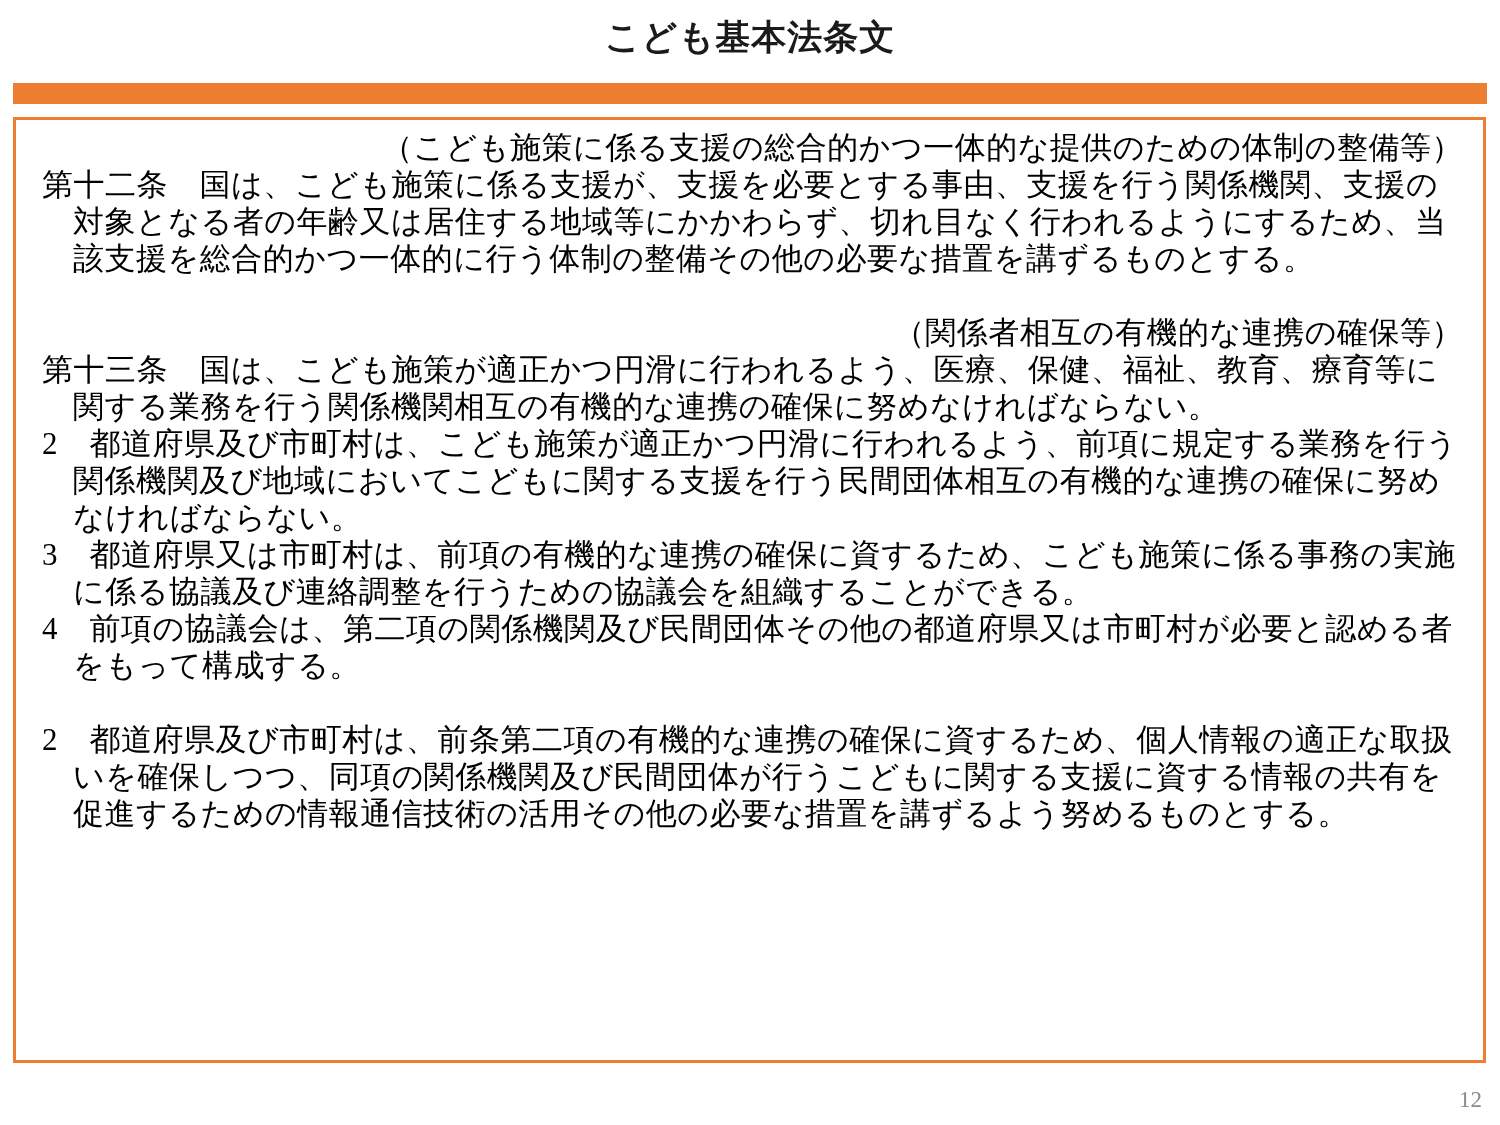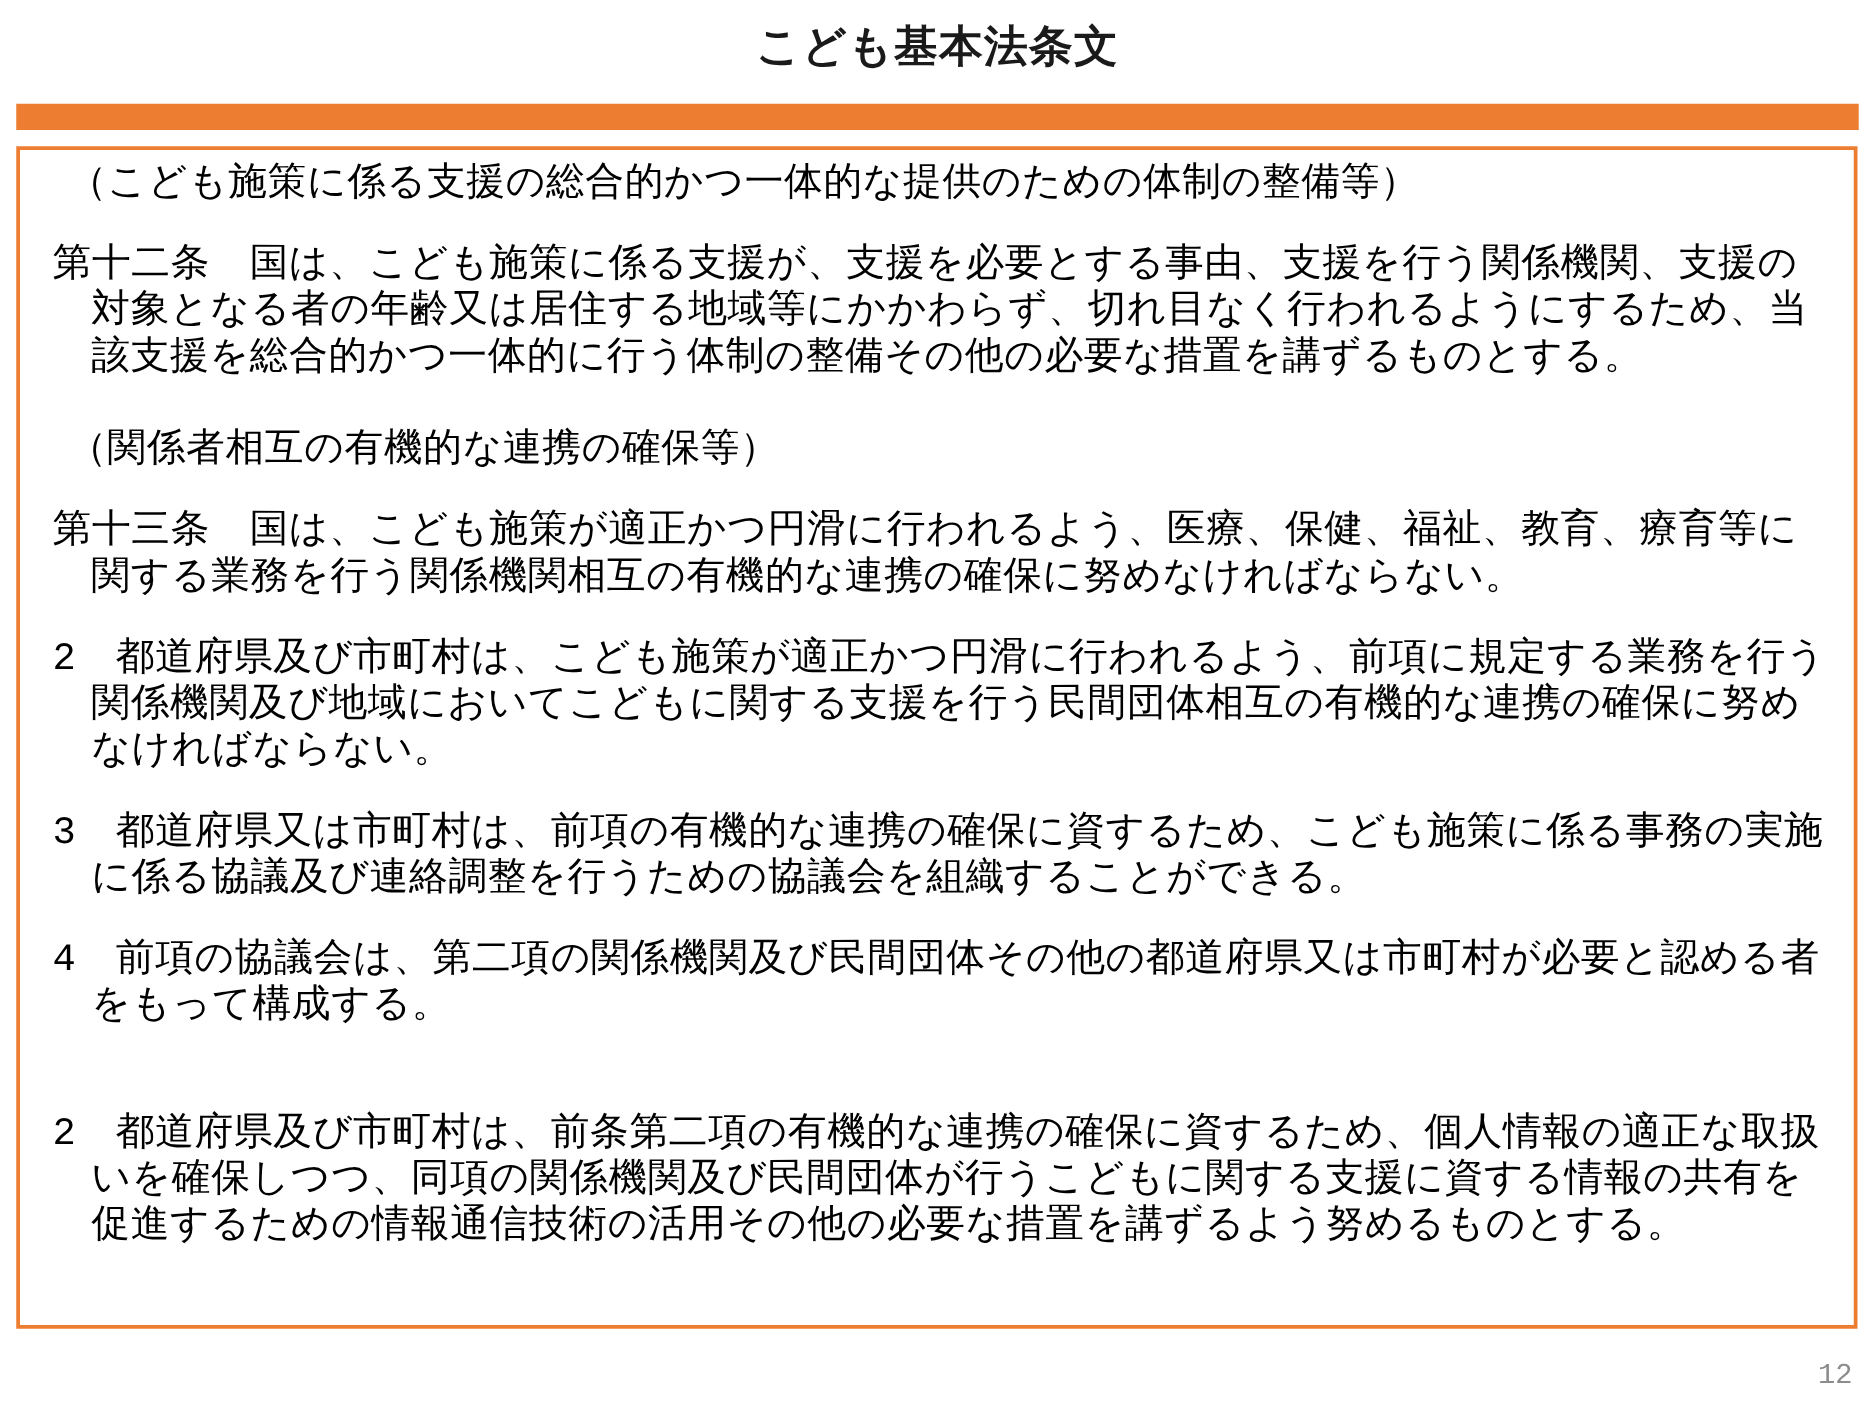--- a/index.html
+++ b/index.html
@@ -2,21 +2,21 @@
 <html lang="ja"><head>
 <meta charset="utf-8">
 <style>
   html, body { margin: 0; padding: 0; background: #ffffff; }
   .slide {
     position: relative;
     width: 1500px;
     height: 1125px;
     background: #ffffff;
     overflow: hidden;
-    font-family: Liberation Mono, monospace;
+    font-family: Liberation Serif, serif;
     color: #000000;
   }
   .title {
     position: absolute;
     top: 14px;
     left: 0;
     width: 100%;
     text-align: center;
     font-size: 35px;
     font-weight: 600;
@@ -47,24 +47,24 @@
     font-size: 31px;
     line-height: 37px;
     font-weight: 500;
     letter-spacing: 0.5px;
     word-break: break-all;
     overflow-wrap: anywhere;
   }
   .para.article {
     padding-left: 1em;
     text-indent: -1em;
-    margin-top: 28px;
   }
   .para.header {
     margin-left: 0.4em;
+    text-align: right;
   }
   .para.blank {
     height: 37px;
   }
   .page-number {
     position: absolute;
     right: 18px;
     bottom: 12px;
     font-size: 23px;
     color: #8c8c8c;

